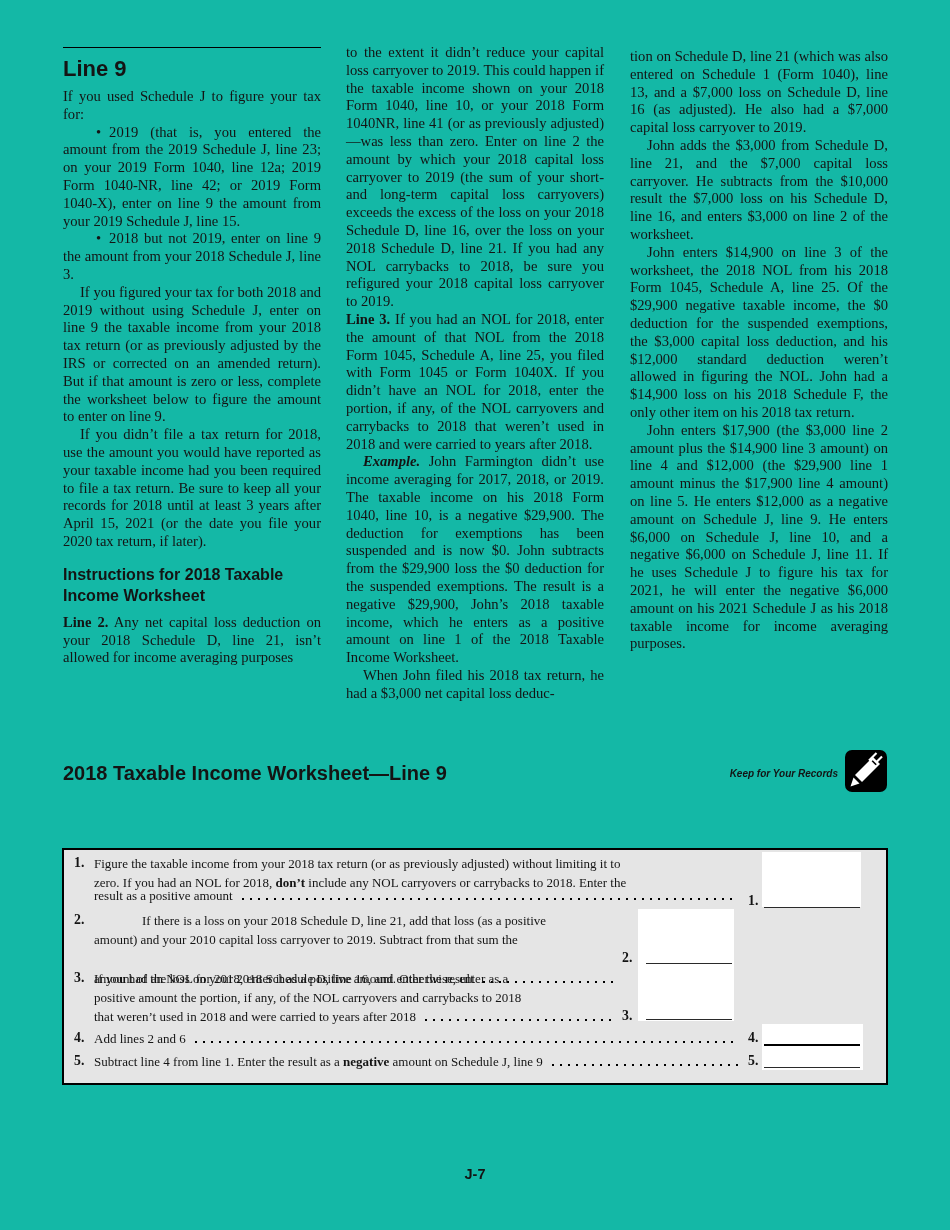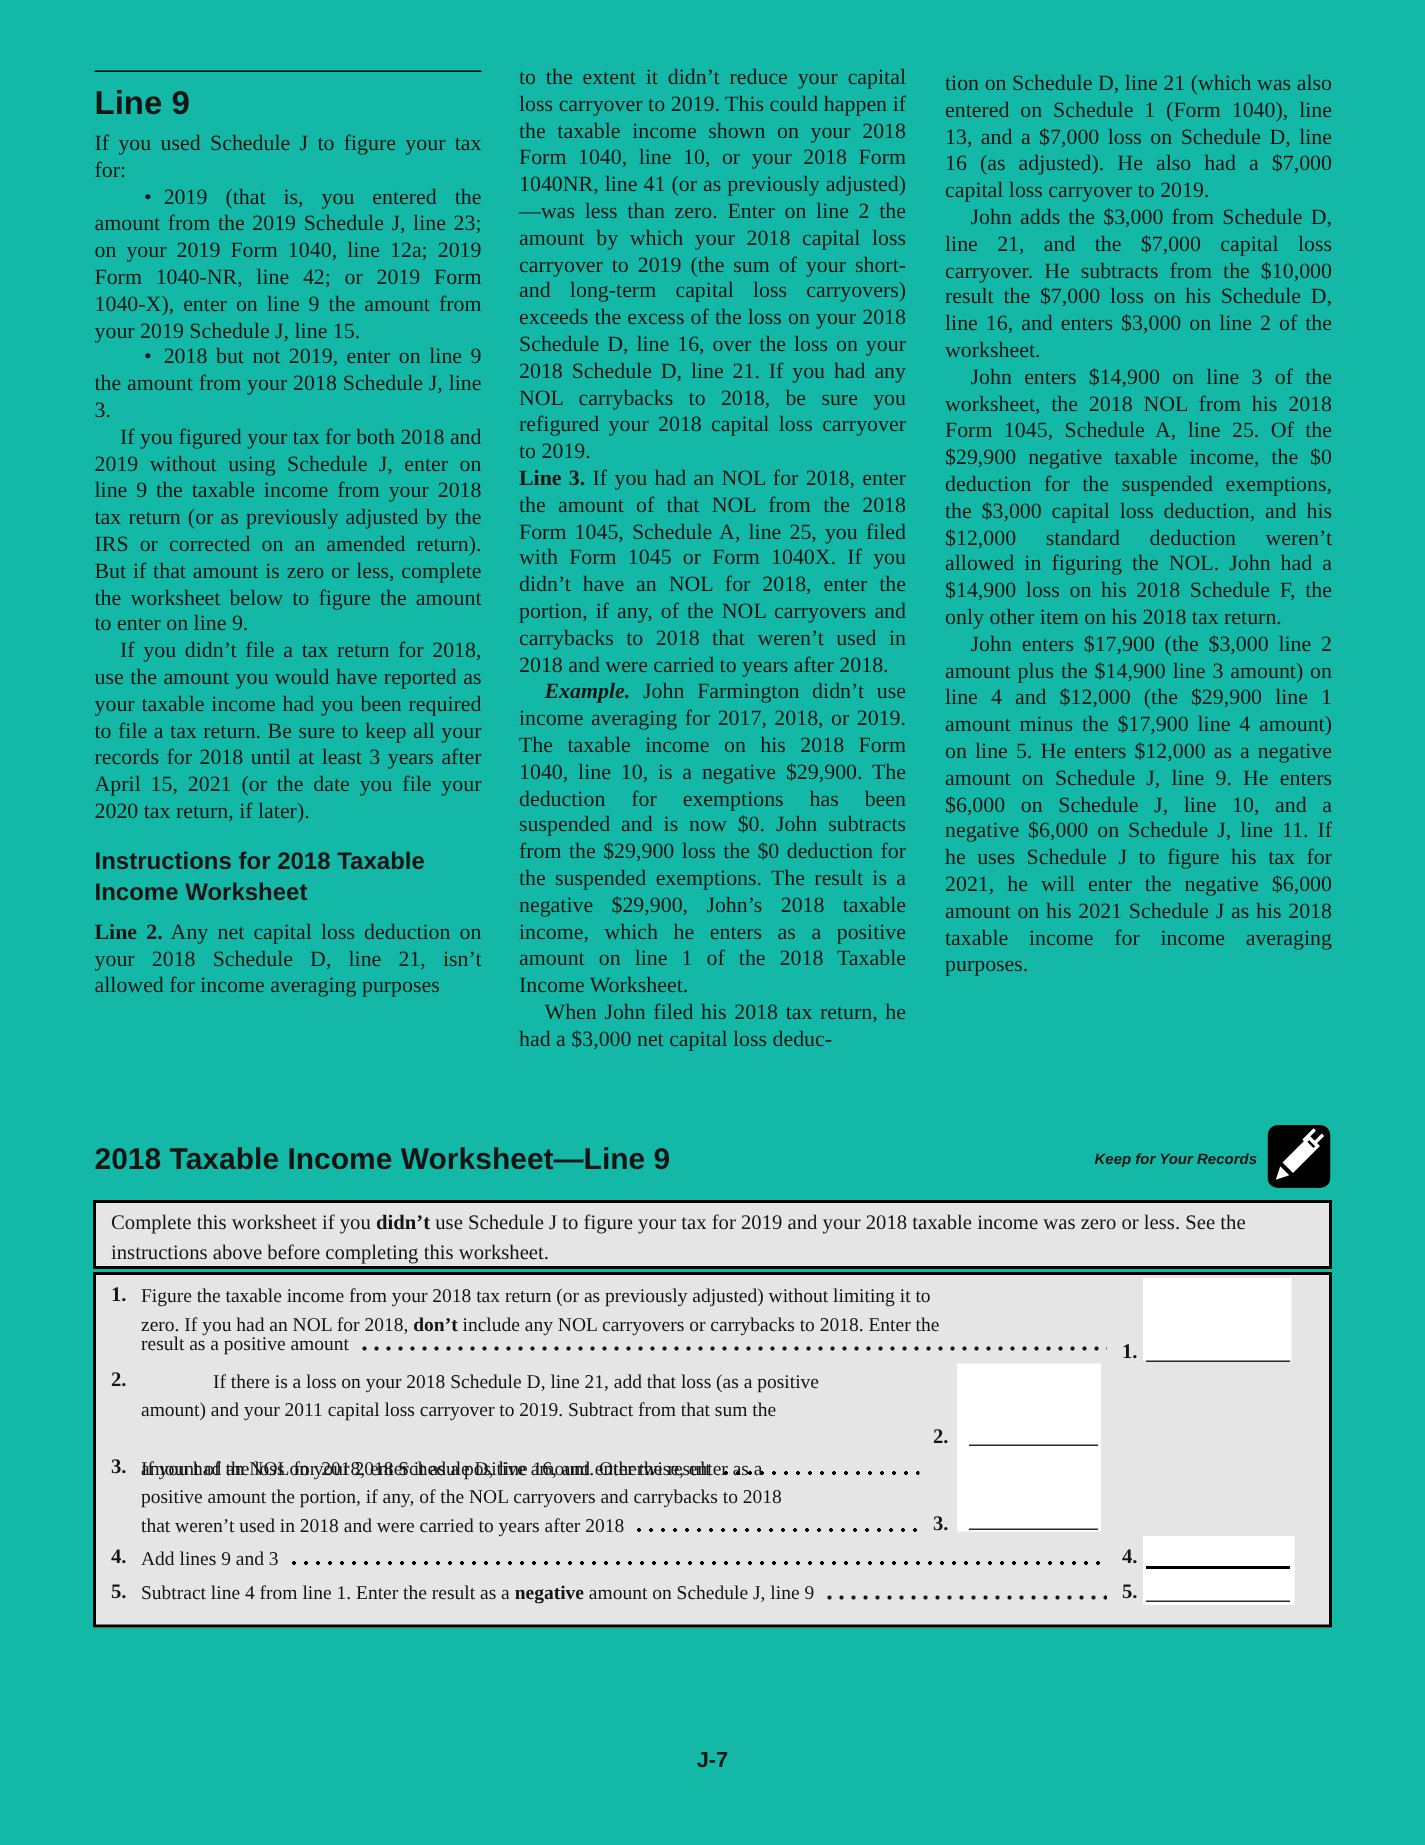--- a/index.html
+++ b/index.html
@@ -94,63 +94,60 @@
     <svg width="42" height="42" viewBox="0 0 42 42" xmlns="http://www.w3.org/2000/svg">
       <rect x="0" y="0" width="42" height="42" rx="7" fill="#000"></rect>
       <polygon points="28,7 35,14 17,32 10,25" fill="#fff"></polygon>
       <polygon points="8.5,27.5 14.5,33.5 5.5,36.5" fill="#fff"></polygon>
       <line x1="31.5" y1="3" x2="24" y2="10.5" stroke="#fff" stroke-width="2.2"></line>
       <line x1="37" y1="6.5" x2="30.5" y2="13" stroke="#fff" stroke-width="2.2"></line>
       <line x1="27.2" y1="10.8" x2="31.2" y2="14.8" stroke="#000" stroke-width="1.6"></line>
     </svg>
   </div>
 
-  <div class="ws-intro">
-    <span>Complete this worksheet if you </span><b>didn’t</b><span> use Schedule J to figure your tax for 2019 and your 2018 taxable income was zero or less. See the instructions above before completing this worksheet.</span>
-  </div>
 
   <div class="ws-main">
 
     <div class="wbox" style="left:698px; top:2px;  width:99px;  height:55px;"></div>
     <div class="wbox" style="left:574px; top:59px; width:96px;  height:112px;"></div>
     <div class="wbox" style="left:698px; top:174px;width:101px; height:46px;"></div>
 
     <span class="wsnum" style="left:10px; top:5px;">1.</span>
     <div class="wsline" style="left:30px; top:5px;">Figure the taxable income from your 2018 tax return (or as previously adjusted) without limiting it to</div>
     <div class="wsline" style="left:30px; top:24px;"><span>zero. If you had an NOL for 2018, </span><b>don’t</b><span> include any NOL carryovers or carrybacks to 2018. Enter the</span></div>
     <div class="wsline wsflex" style="left:30px; top:37px; width:650px;">
         <span>result as a positive amount</span>
         <span class="leader"></span>
       </div>
     <span class="refnum" style="left:684px; top:43px;">1.</span>
     <div class="uline" style="left:700px; top:57px; width:96px;"></div>
 
     <span class="wsnum" style="left:10px; top:62px;">2.</span>
     <div class="wsline" style="left:30px; top:62px;margin-left:48px;">If there is a loss on your 2018 Schedule D, line 21, add that loss (as a positive</div>
-    <div class="wsline" style="left:30px; top:81px;">amount) and your 2011 capital loss carryover to 2019. Subtract from that sum the</div>
+    <div class="wsline" style="left:30px; top:81px;">amount) and your 2010 capital loss carryover to 2019. Subtract from that sum the</div>
     <div class="wsline wsflex" style="left:30px; top:100px; width:525px;margin-top:20px;">
         <span>amount of the loss on your 2018 Schedule D, line 16, and enter the result</span>
         <span class="leader"></span>
       </div>
     <span class="refnum" style="left:558px; top:100px;">2.</span>
     <div class="uline" style="left:582px; top:113px; width:86px;"></div>
 
     <span class="wsnum" style="left:10px; top:120px;">3.</span>
     <div class="wsline" style="left:30px; top:120px;">If you had an NOL for 2018, enter it as a positive amount. Otherwise, enter as a</div>
     <div class="wsline" style="left:30px; top:139px;">positive amount the portion, if any, of the NOL carryovers and carrybacks to 2018</div>
     <div class="wsline wsflex" style="left:30px; top:158px; width:525px;">
         <span>that weren’t used in 2018 and were carried to years after 2018</span>
         <span class="leader"></span>
       </div>
     <span class="refnum" style="left:558px; top:158px;">3.</span>
     <div class="uline" style="left:582px; top:169px; width:86px;"></div>
 
     <span class="wsnum" style="left:10px; top:180px;">4.</span>
     <div class="wsline wsflex" style="left:30px; top:180px; width:650px;">
-        <span>Add lines 9 and 3</span>
+        <span>Add lines 2 and 6</span>
         <span class="leader"></span>
       </div>
     <span class="refnum" style="left:684px; top:180px;">4.</span>
     <div class="uline thick" style="left:700px; top:194px; width:96px;"></div>
 
     <span class="wsnum" style="left:10px; top:203px;">5.</span>
     <div class="wsline wsflex" style="left:30px; top:203px; width:650px;">
         <span>Subtract line 4 from line 1. Enter the result as a </span>
         <b>negative</b>
         <span> amount on Schedule J, line 9</span>

